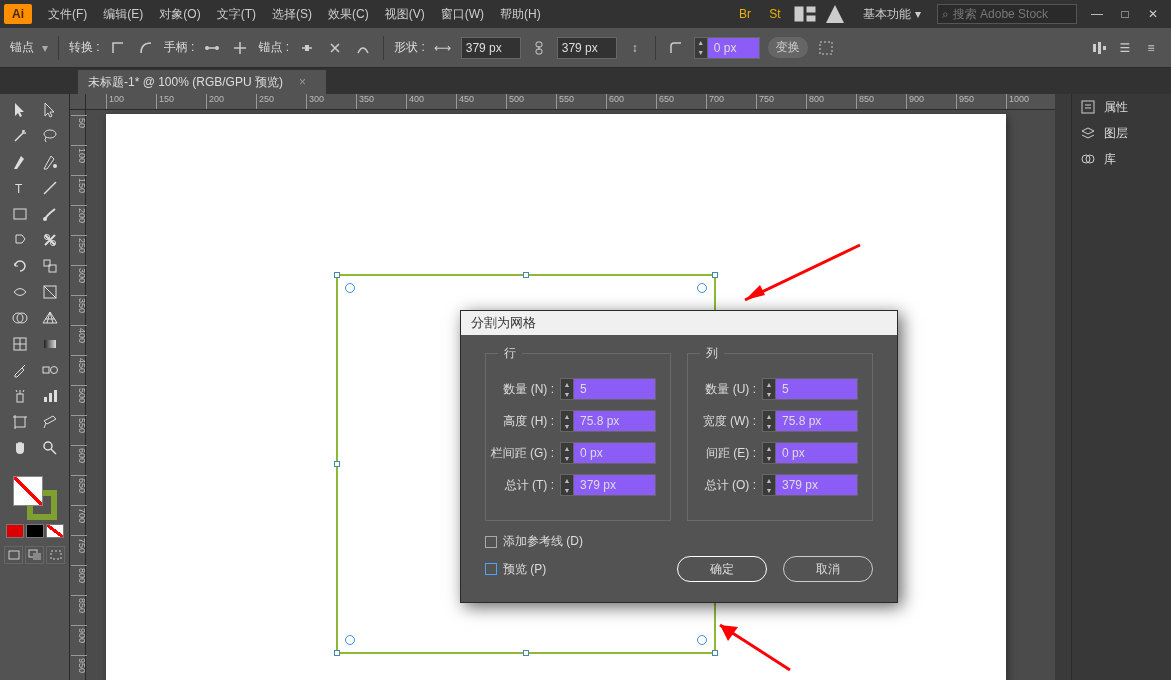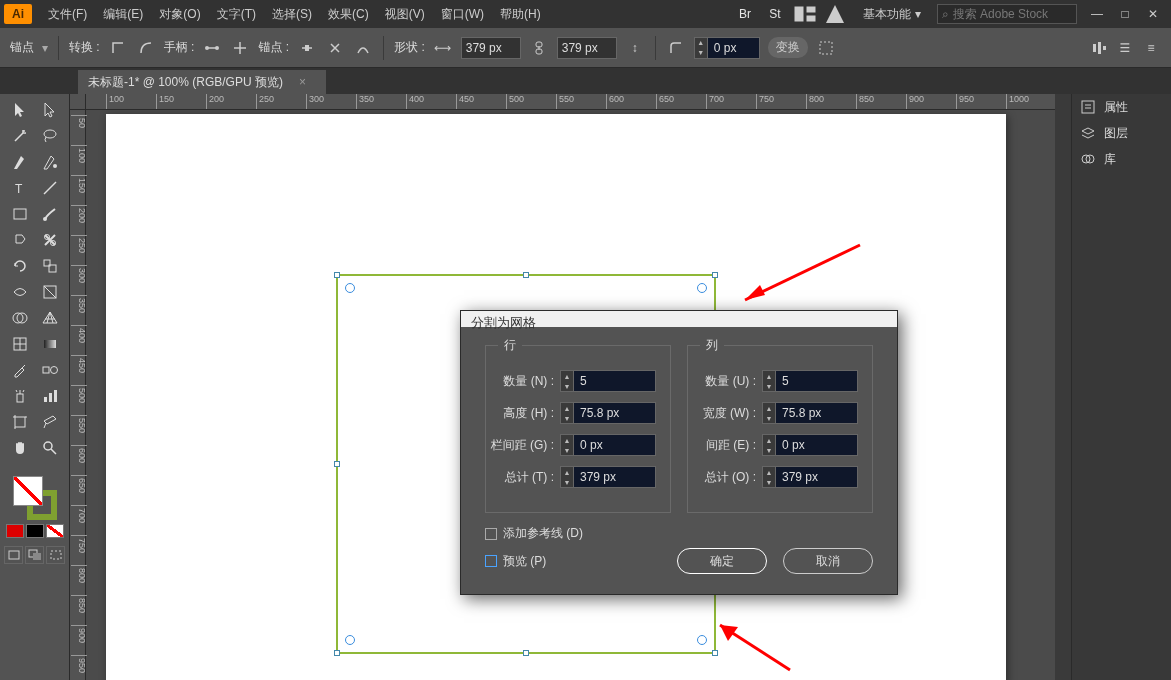--- a/index.html
+++ b/index.html
@@ -3,21 +3,21 @@
 <meta charset="utf-8">
 <style>
 * { margin: 0; padding: 0; box-sizing: border-box; font-family: "Microsoft YaHei", Arial, sans-serif; font-size: 12px; user-select: none; }
 body { background: #323232; width: 1171px; height: 680px; overflow: hidden; position: relative; }
 
 
 .menubar { height: 28px; background: #323232; display: flex; align-items: center; padding: 12px 4px; color: #ccc; }
 .logo { width: 28px; height: 20px; background: #ff8f00; color: #4a2800; font-weight: bold; text-align: center; line-height: 20px; margin-right: 8px; border-radius: 2px; }
 .menu-item { padding: 0 8px; cursor: pointer; }
 .menubar-right { margin-left: auto; display: flex; align-items: center; gap: 6px; }
-.menubar-icon { width: 24px; height: 20px; display: flex; align-items: center; justify-content: center; color: #e5e5e5; cursor: pointer; }
+.menubar-icon { width: 24px; height: 20px; display: flex; align-items: center; justify-content: center; color: #eab308; cursor: pointer; }
 .workspace-switcher { padding: 4px 10px; color: #ccc; cursor: pointer; display: flex; align-items: center; gap: 4px; }
 .search-box { width: 140px; height: 20px; background: #2a2a2a; border: 1px solid #555; display: flex; align-items: center; padding: 0 4px; color: #777; gap: 4px; }
 .win-controls { display: flex; gap: 0; }
 .win-btn { width: 28px; height: 20px; display: flex; align-items: center; justify-content: center; color: #ccc; cursor: pointer; }
 
 
 .controlbar { height: 40px; background: #535353; border-bottom: 1px solid #2a2a2a; display: flex; align-items: center; padding: 0 10px; color: #ccc; gap: 8px; }
 .controlbar .label { color: #ddd; }
 .ctrl-icon { width: 20px; height: 20px; display: flex; align-items: center; justify-content: center; color: #ccc; cursor: pointer; }
 .ctrl-icon svg { width: 16px; height: 16px; }
@@ -65,30 +65,30 @@
 .sel-handle { position: absolute; width: 6px; height: 6px; background: #fff; border: 1px solid #48a; }
 .sel-anchor { position: absolute; width: 10px; height: 10px; border: 1.5px solid #3a8dde; border-radius: 50%; }
 
 
 .right-panels { width: 100px; background: #383838; position: absolute; right: 0; top: 94px; bottom: 0; border-left: 1px solid #2a2a2a; }
 .panel-tab { height: 26px; display: flex; align-items: center; padding: 0 8px; color: #ddd; gap: 8px; cursor: pointer; }
 .scrollbar-stub { position: absolute; right: 100px; top: 94px; bottom: 0; width: 16px; background: #3a3a3a; }
 
 
 .dialog { position: absolute; background: #535353; box-shadow: 4px 4px 16px rgba(0,0,0,0.6); border: 1px solid #2a2a2a; }
-.dialog-title { background: #f0f0f0; color: #333; height: 16px; line-height: 24px; padding: 0 10px; font-size: 13px; }
+.dialog-title { background: #f0f0f0; color: #333; height: 24px; line-height: 24px; padding: 0 10px; font-size: 13px; }
 .dialog-body { padding: 18px 24px 12px; display: flex; gap: 16px; }
 .fieldset { border: 1px solid #6a6a6a; padding: 14px 14px 14px 10px; width: 190px; position: relative; }
 .fieldset-legend { position: absolute; top: -9px; left: 12px; background: #535353; padding: 0 6px; color: #ddd; }
 .field-row { display: flex; align-items: center; margin: 10px 0; gap: 6px; color: #ddd; justify-content: flex-end; }
 .field-label { flex: 0 0 auto; text-align: right; color: #ddd; }
 .spinner { display: flex; }
 .spinner-btns { width: 14px; background: #3a3a3a; border: 1px solid #666; display: flex; flex-direction: column; }
 .spinner-btns div { flex: 1; display: flex; align-items: center; justify-content: center; color: #bbb; font-size: 7px; cursor: pointer; line-height: 1; }
-.spinner input { width: 82px; height: 22px; background: #0f172a; border: 1px solid #666; border-left: none; color: #ddd; padding: 0 6px; }
+.spinner input { width: 82px; height: 22px; background: #8b5cf6; border: 1px solid #666; border-left: none; color: #ddd; padding: 0 6px; }
 .dialog-footer { padding: 6px 24px 20px; display: flex; align-items: center; color: #ddd; gap: 16px; }
 .checkbox { width: 12px; height: 12px; border: 1px solid #aaa; display: inline-block; margin-right: 6px; vertical-align: middle; }
 .dlg-btn { width: 90px; height: 26px; border: 1px solid #ccc; border-radius: 13px; background: transparent; color: #ddd; cursor: pointer; }
 .dlg-btn.primary { border-color: #fff; }
 
 
 .arrow { position: absolute; pointer-events: none; }
 </style>
 </head>
 <body>

